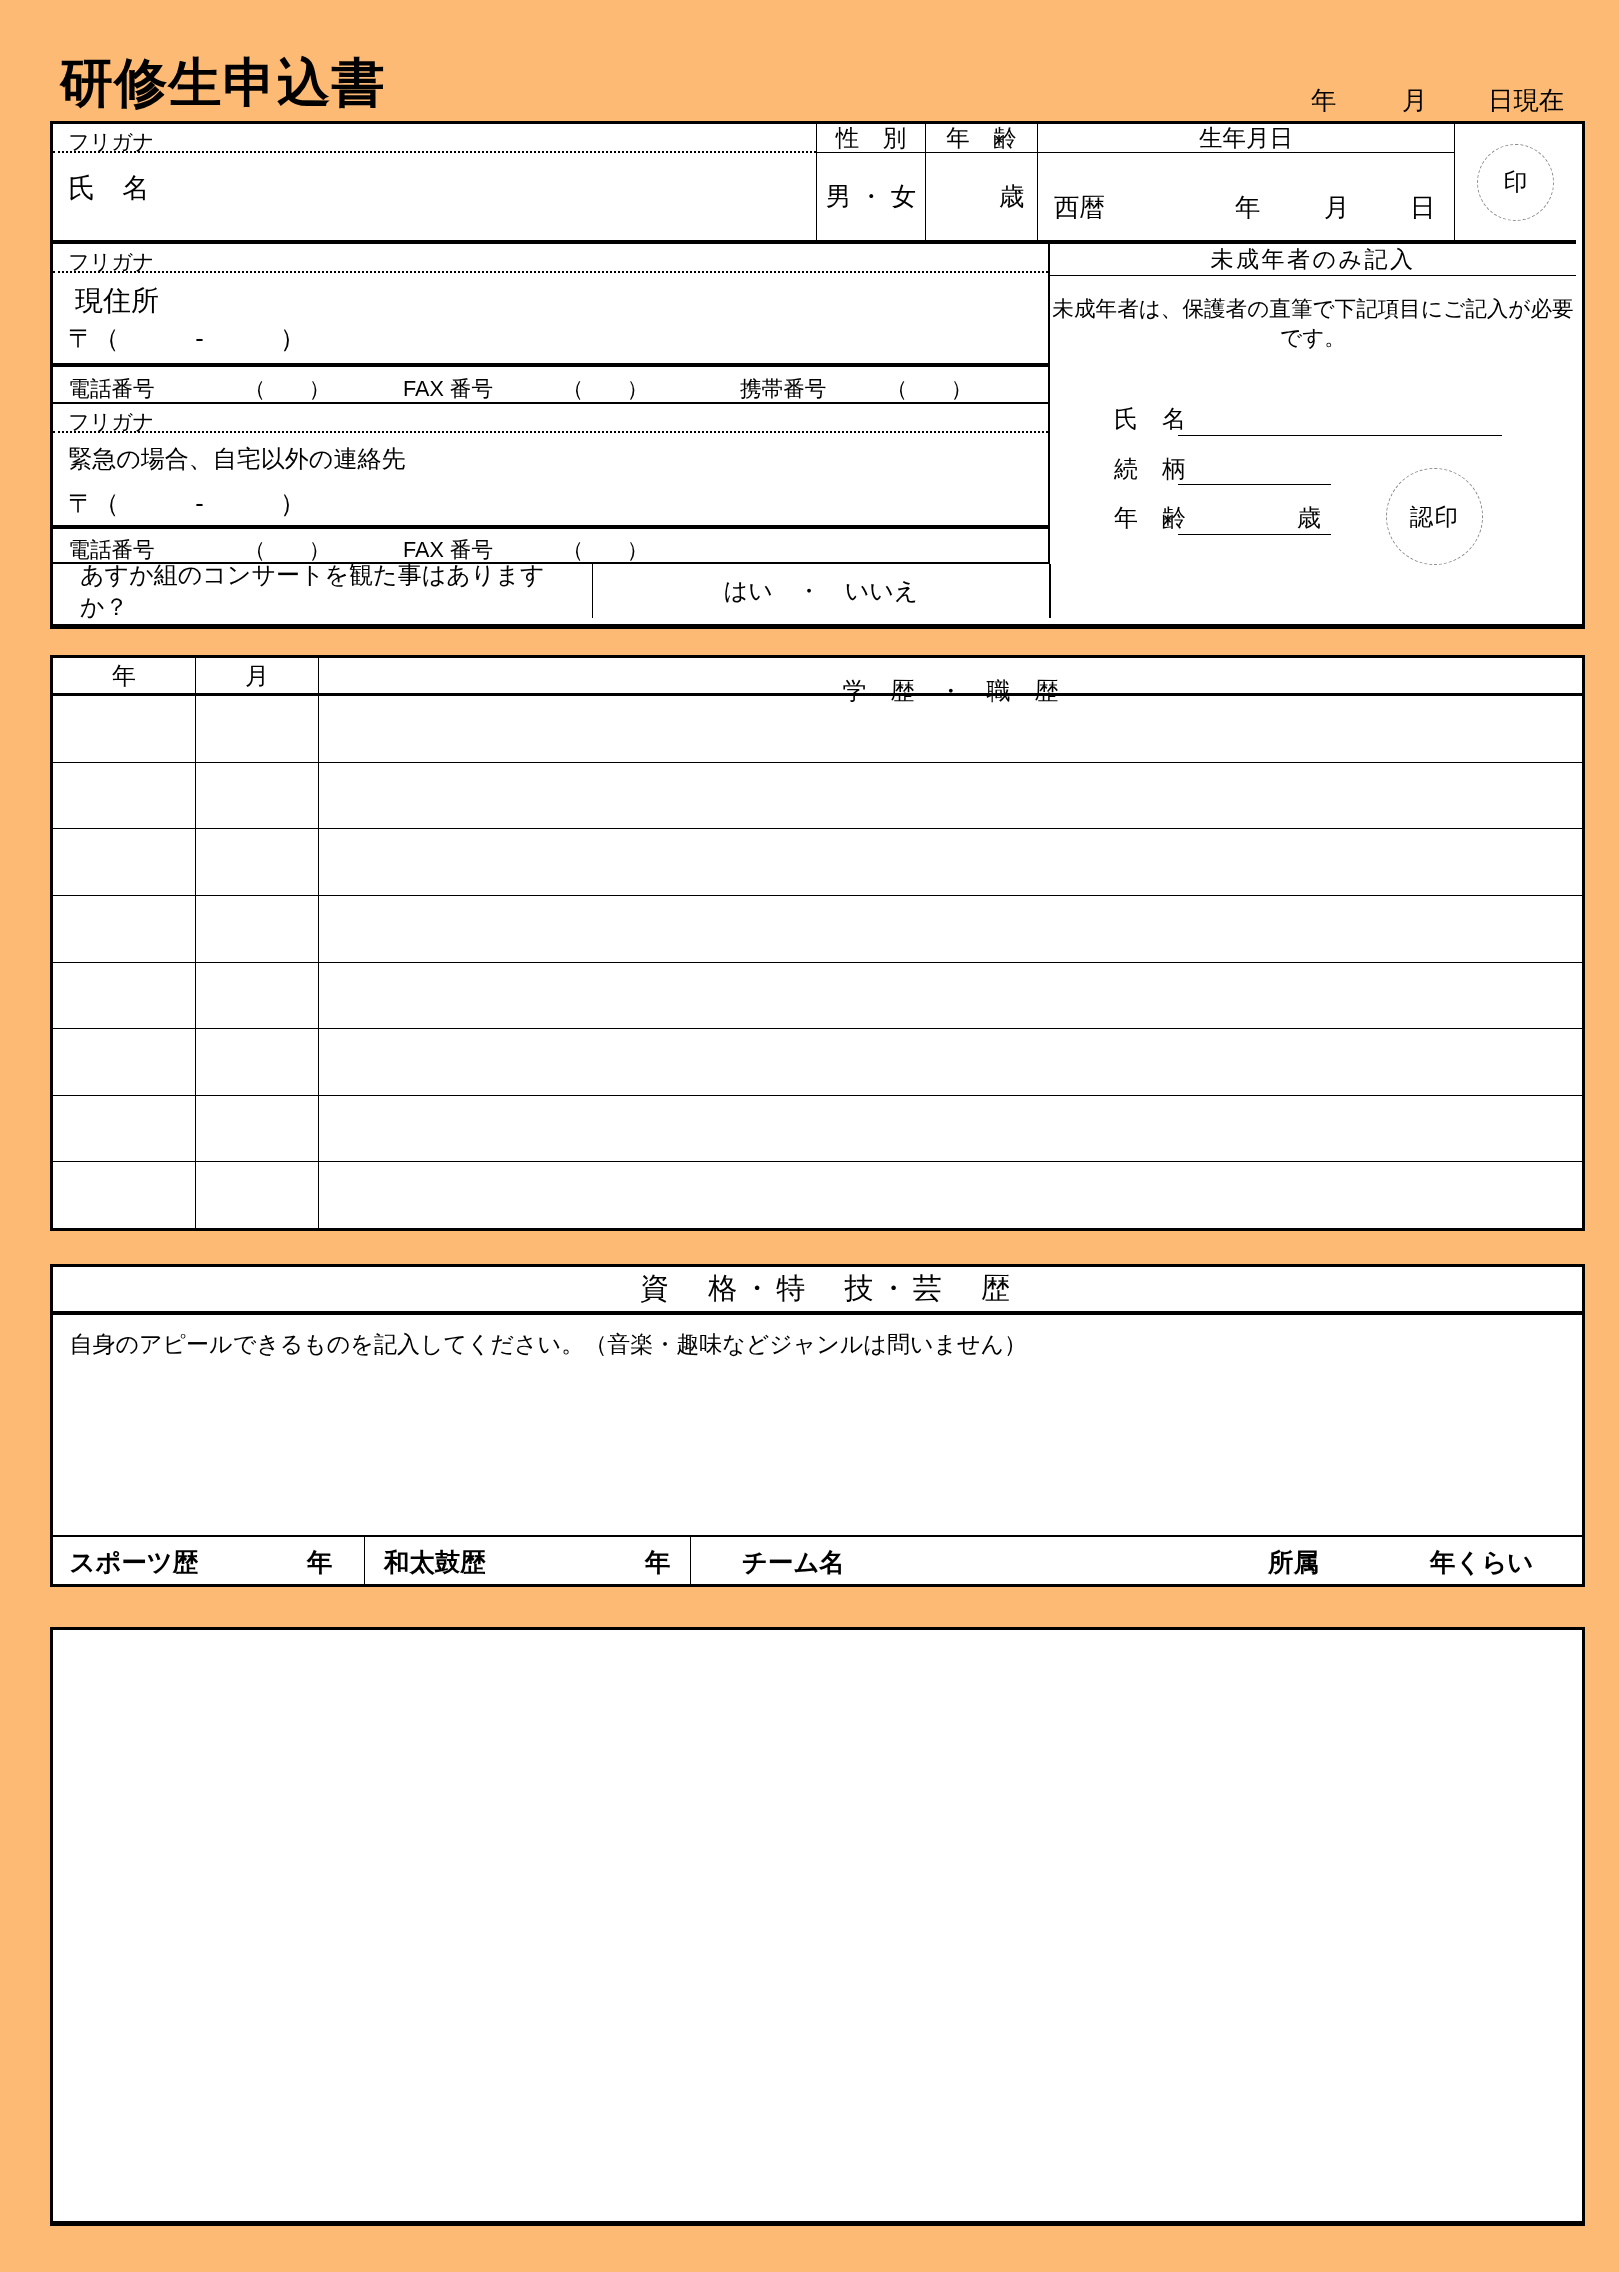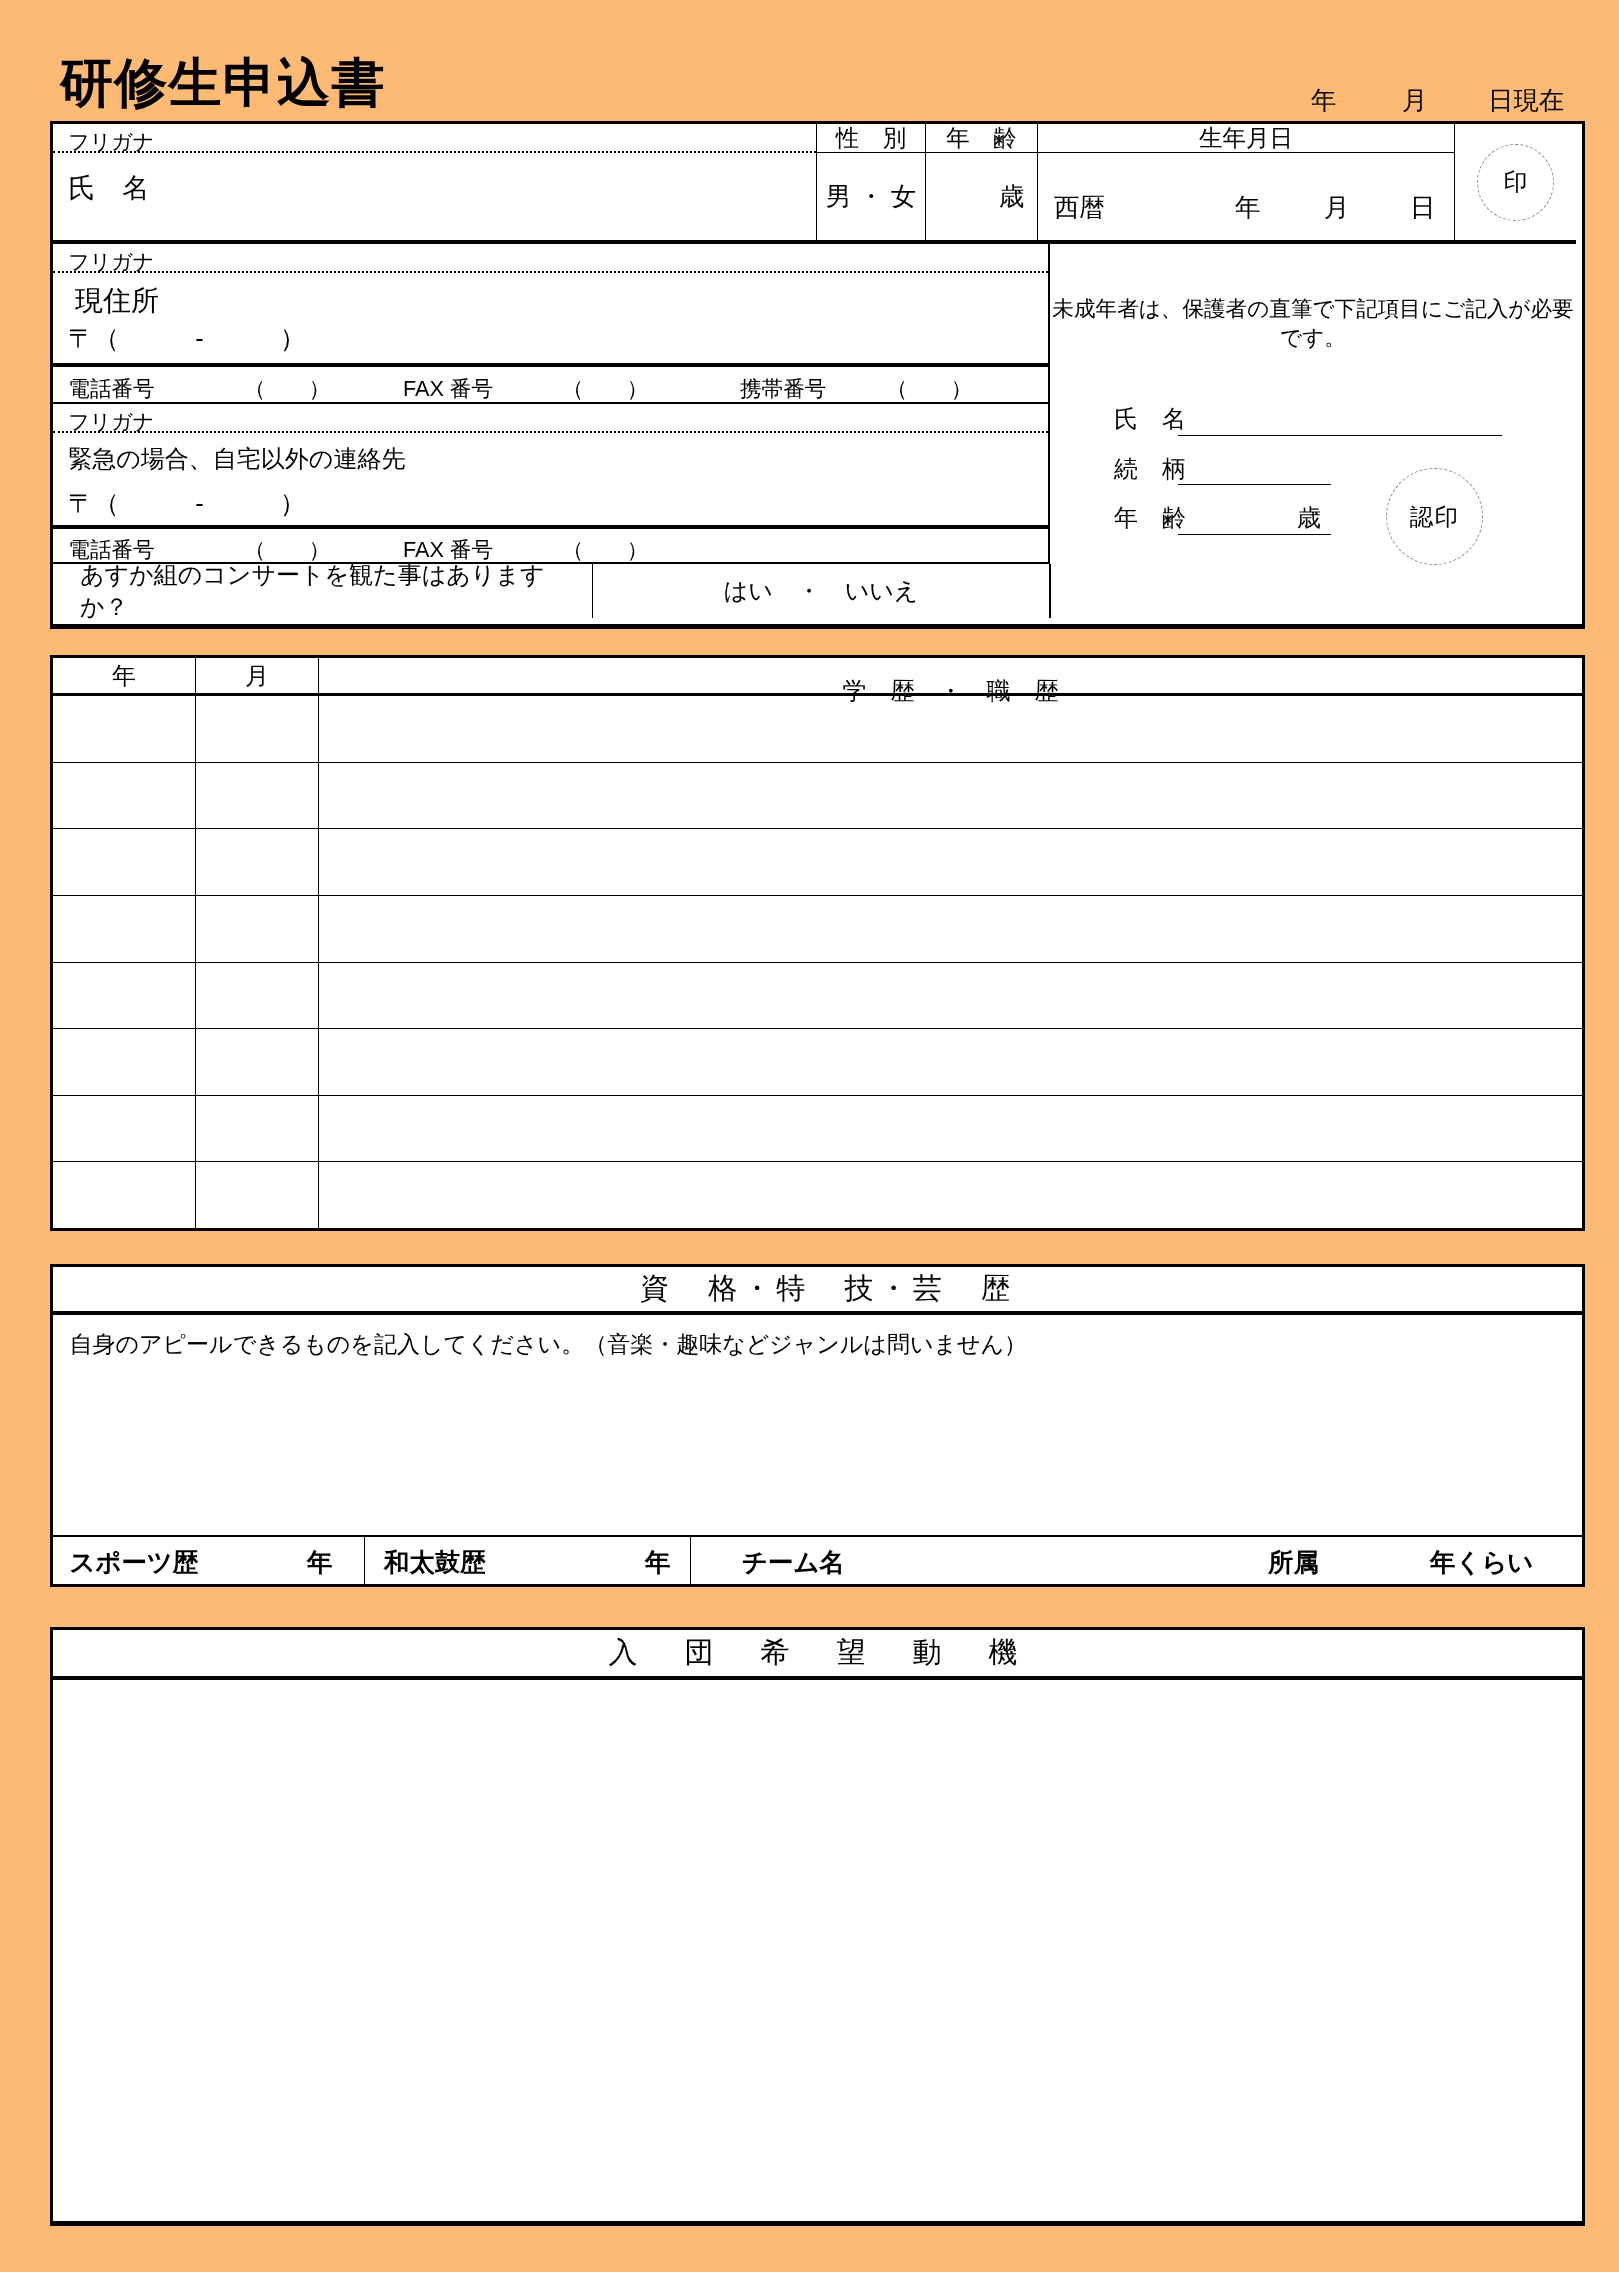--- a/index.html
+++ b/index.html
@@ -174,20 +174,21 @@
       <span class="abs ph2" style="left:15.3px">電話番号</span>
       <span class="abs ph2" style="left:191px">（　　）</span>
       <span class="abs ph2" style="left:350px">FAX 番号</span>
       <span class="abs ph2" style="left:509px">（　　）</span>
     </div>
 
     <div class="cell c-q">あすか組のコンサートを観た事はありますか？</div>
     <div class="cell c-yn">はい　・　いいえ</div>
 
     <div class="cell panel">
+      <div class="p-hd">未成年者のみ記入</div>
       <div class="abs p-n1">未成年者は、保護者の直筆で下記項目にご記入が必要です。</div>
 
       <span class="abs p-field p-lbl-name">氏　名</span>
       <div class="u u-name"></div>
 
       <span class="abs p-field p-lbl-rel">続　柄</span>
       <div class="u u-rel"></div>
 
       <span class="abs p-field p-lbl-age">年　齢</span>
       <span class="abs p-age-unit">歳</span>
@@ -264,18 +265,17 @@
       </div>
       <div class="s3">
         <span class="sp-lbl" style="left:51px">チーム名</span>
         <span class="sp-lbl" style="left:577px">所属</span>
         <span class="sp-lbl" style="left:739px">年くらい</span>
       </div>
     </div>
   </div>
 
   <div class="shell t4">
-    <div class="t4-hd">入　団　希　望　動　機</div>
     <div class="t4-body"></div>
   </div>
 
 </div>
 
 
 </body></html>

